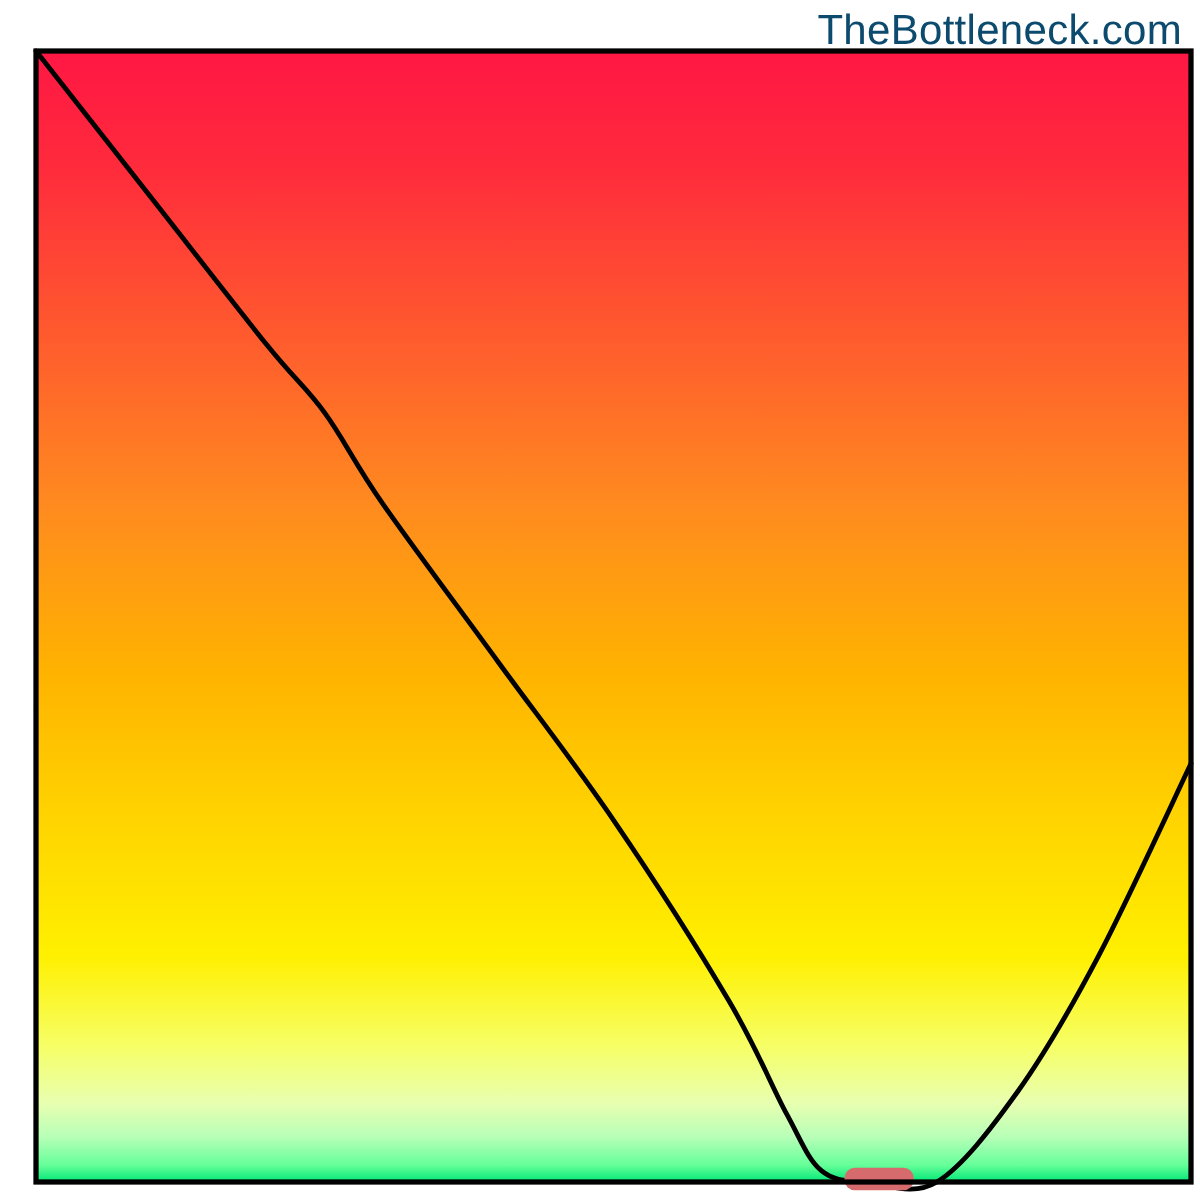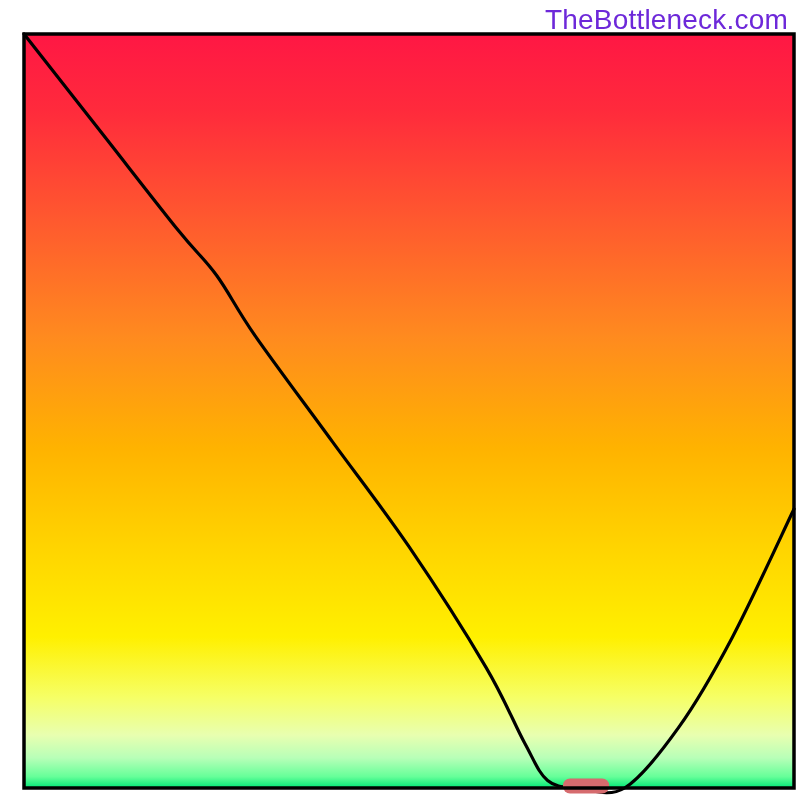--- a/index.html
+++ b/index.html
@@ -15,21 +15,21 @@
     position: relative;
     width: 800px;
     height: 800px;
   }
   .watermark {
     position: absolute;
     top: 4px;
     right: 12px;
     font-size: 28px;
     font-weight: 500;
-    color: #6d28d9;
+    color: #0c4a6e;
     letter-spacing: 0.2px;
     user-select: none;
   }
   svg {
     display: block;
   }
 </style>
 </head>
 <body>
 

